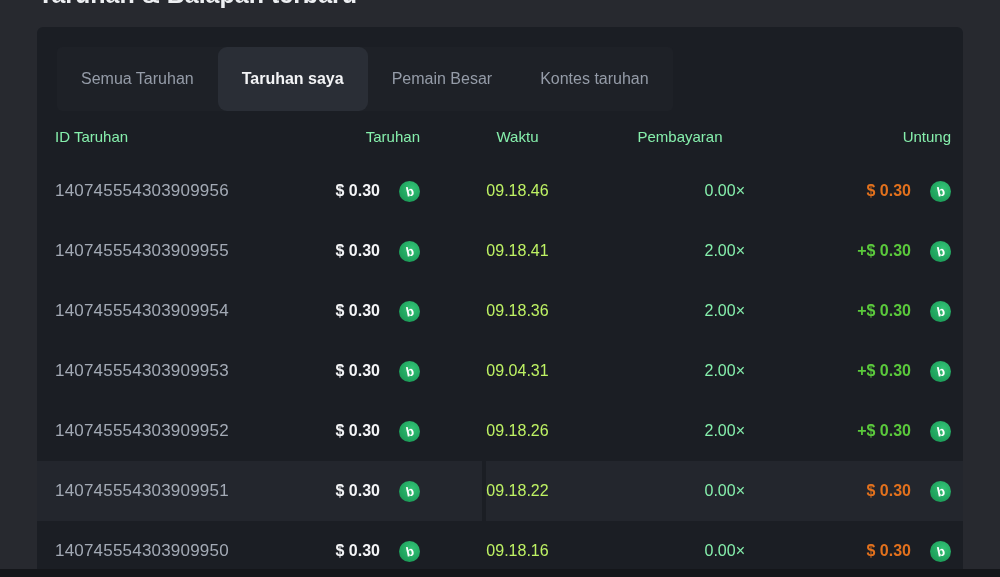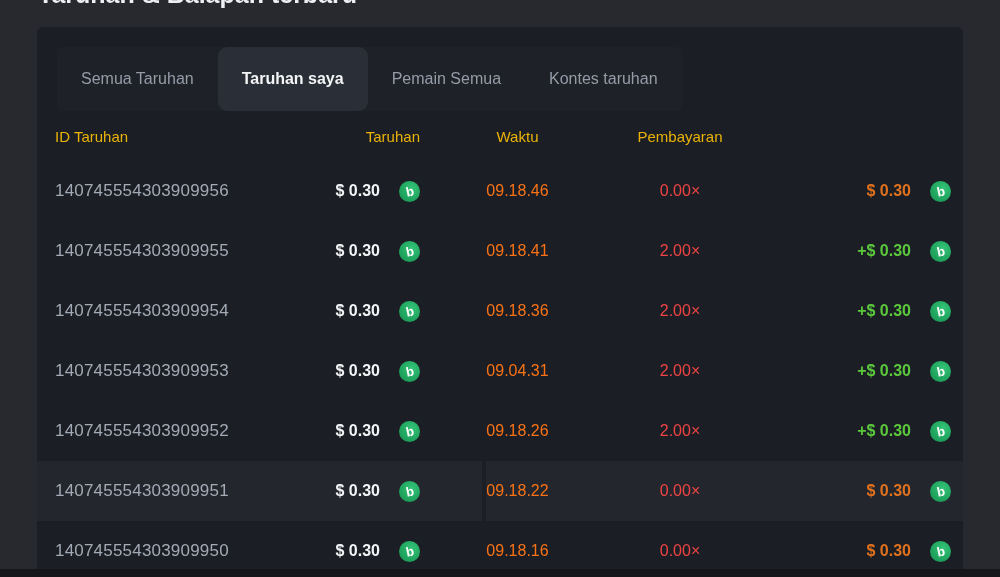--- a/index.html
+++ b/index.html
@@ -60,35 +60,35 @@
   
   .thead, .row {
     display: grid;
     grid-template-columns: 270px 95px 195px 130px 1fr;
     align-items: center;
     padding: 0 12px 0 18px;
   }
   .thead { height: 50px; }
   .thead .hcell {
     font-size: 15px;
-    color: #eab308;
+    color: #86efac;
   }
   .row { height: 60px; position: relative; }
   .row.highlighted { background: #23262d; }
   .row.highlighted::after {
     content: '';
     position: absolute;
     left: 445px; top: 0; bottom: 0;
     width: 4px;
     background: #1b1e24;
   }
 
   .c-id    { text-align: left;  font-size: 17px; color: #a3aab5; letter-spacing: 0.2px; }
-  .c-time  { text-align: center; font-size: 16px; color: #f97316; }
-  .c-payout{ text-align: center; font-size: 16px; color: #ef4444; }
+  .c-time  { text-align: center; font-size: 16px; color: #bef264; }
+  .c-payout{ text-align: right; font-size: 16px; color: #86efac; }
   .c-bet, .c-profit {
     display: flex; align-items: center; justify-content: flex-end;
     gap: 19px;
   }
   .c-bet .amt { font-size: 16px; font-weight: 700; color: #f3f4f6; }
   .c-profit .amt { font-size: 16px; font-weight: 700; }
   .c-profit.loss .amt { color: #e2711d; }
   .c-profit.win  .amt { color: #5bc93c; }
 
   .h-right  { text-align: right; }
@@ -120,29 +120,30 @@
 
 <div class="page">
 
   <h1 class="title">Taruhan &amp; Balapan terbaru</h1>
 
   <div class="card">
 
     <div class="tabs">
       <button class="tab">Semua Taruhan</button>
       <button class="tab active">Taruhan saya</button>
-      <button class="tab">Pemain Semua</button>
+      <button class="tab">Pemain Besar</button>
       <button class="tab">Kontes taruhan</button>
     </div>
 
     <div class="thead">
       <div class="hcell">ID Taruhan</div>
       <div class="hcell h-right">Taruhan</div>
       <div class="hcell h-center">Waktu</div>
       <div class="hcell h-center">Pembayaran</div>
+      <div class="hcell h-right">Untung</div>
     </div>
 
     <div class="tbody" id="rows">
   <div class="row">
     <div class="cell c-id">140745554303909956</div>
     <div class="cell c-bet">
       <span class="amt">$ 0.30</span>
       <span class="coin">
               <span>b</span>
             </span>

